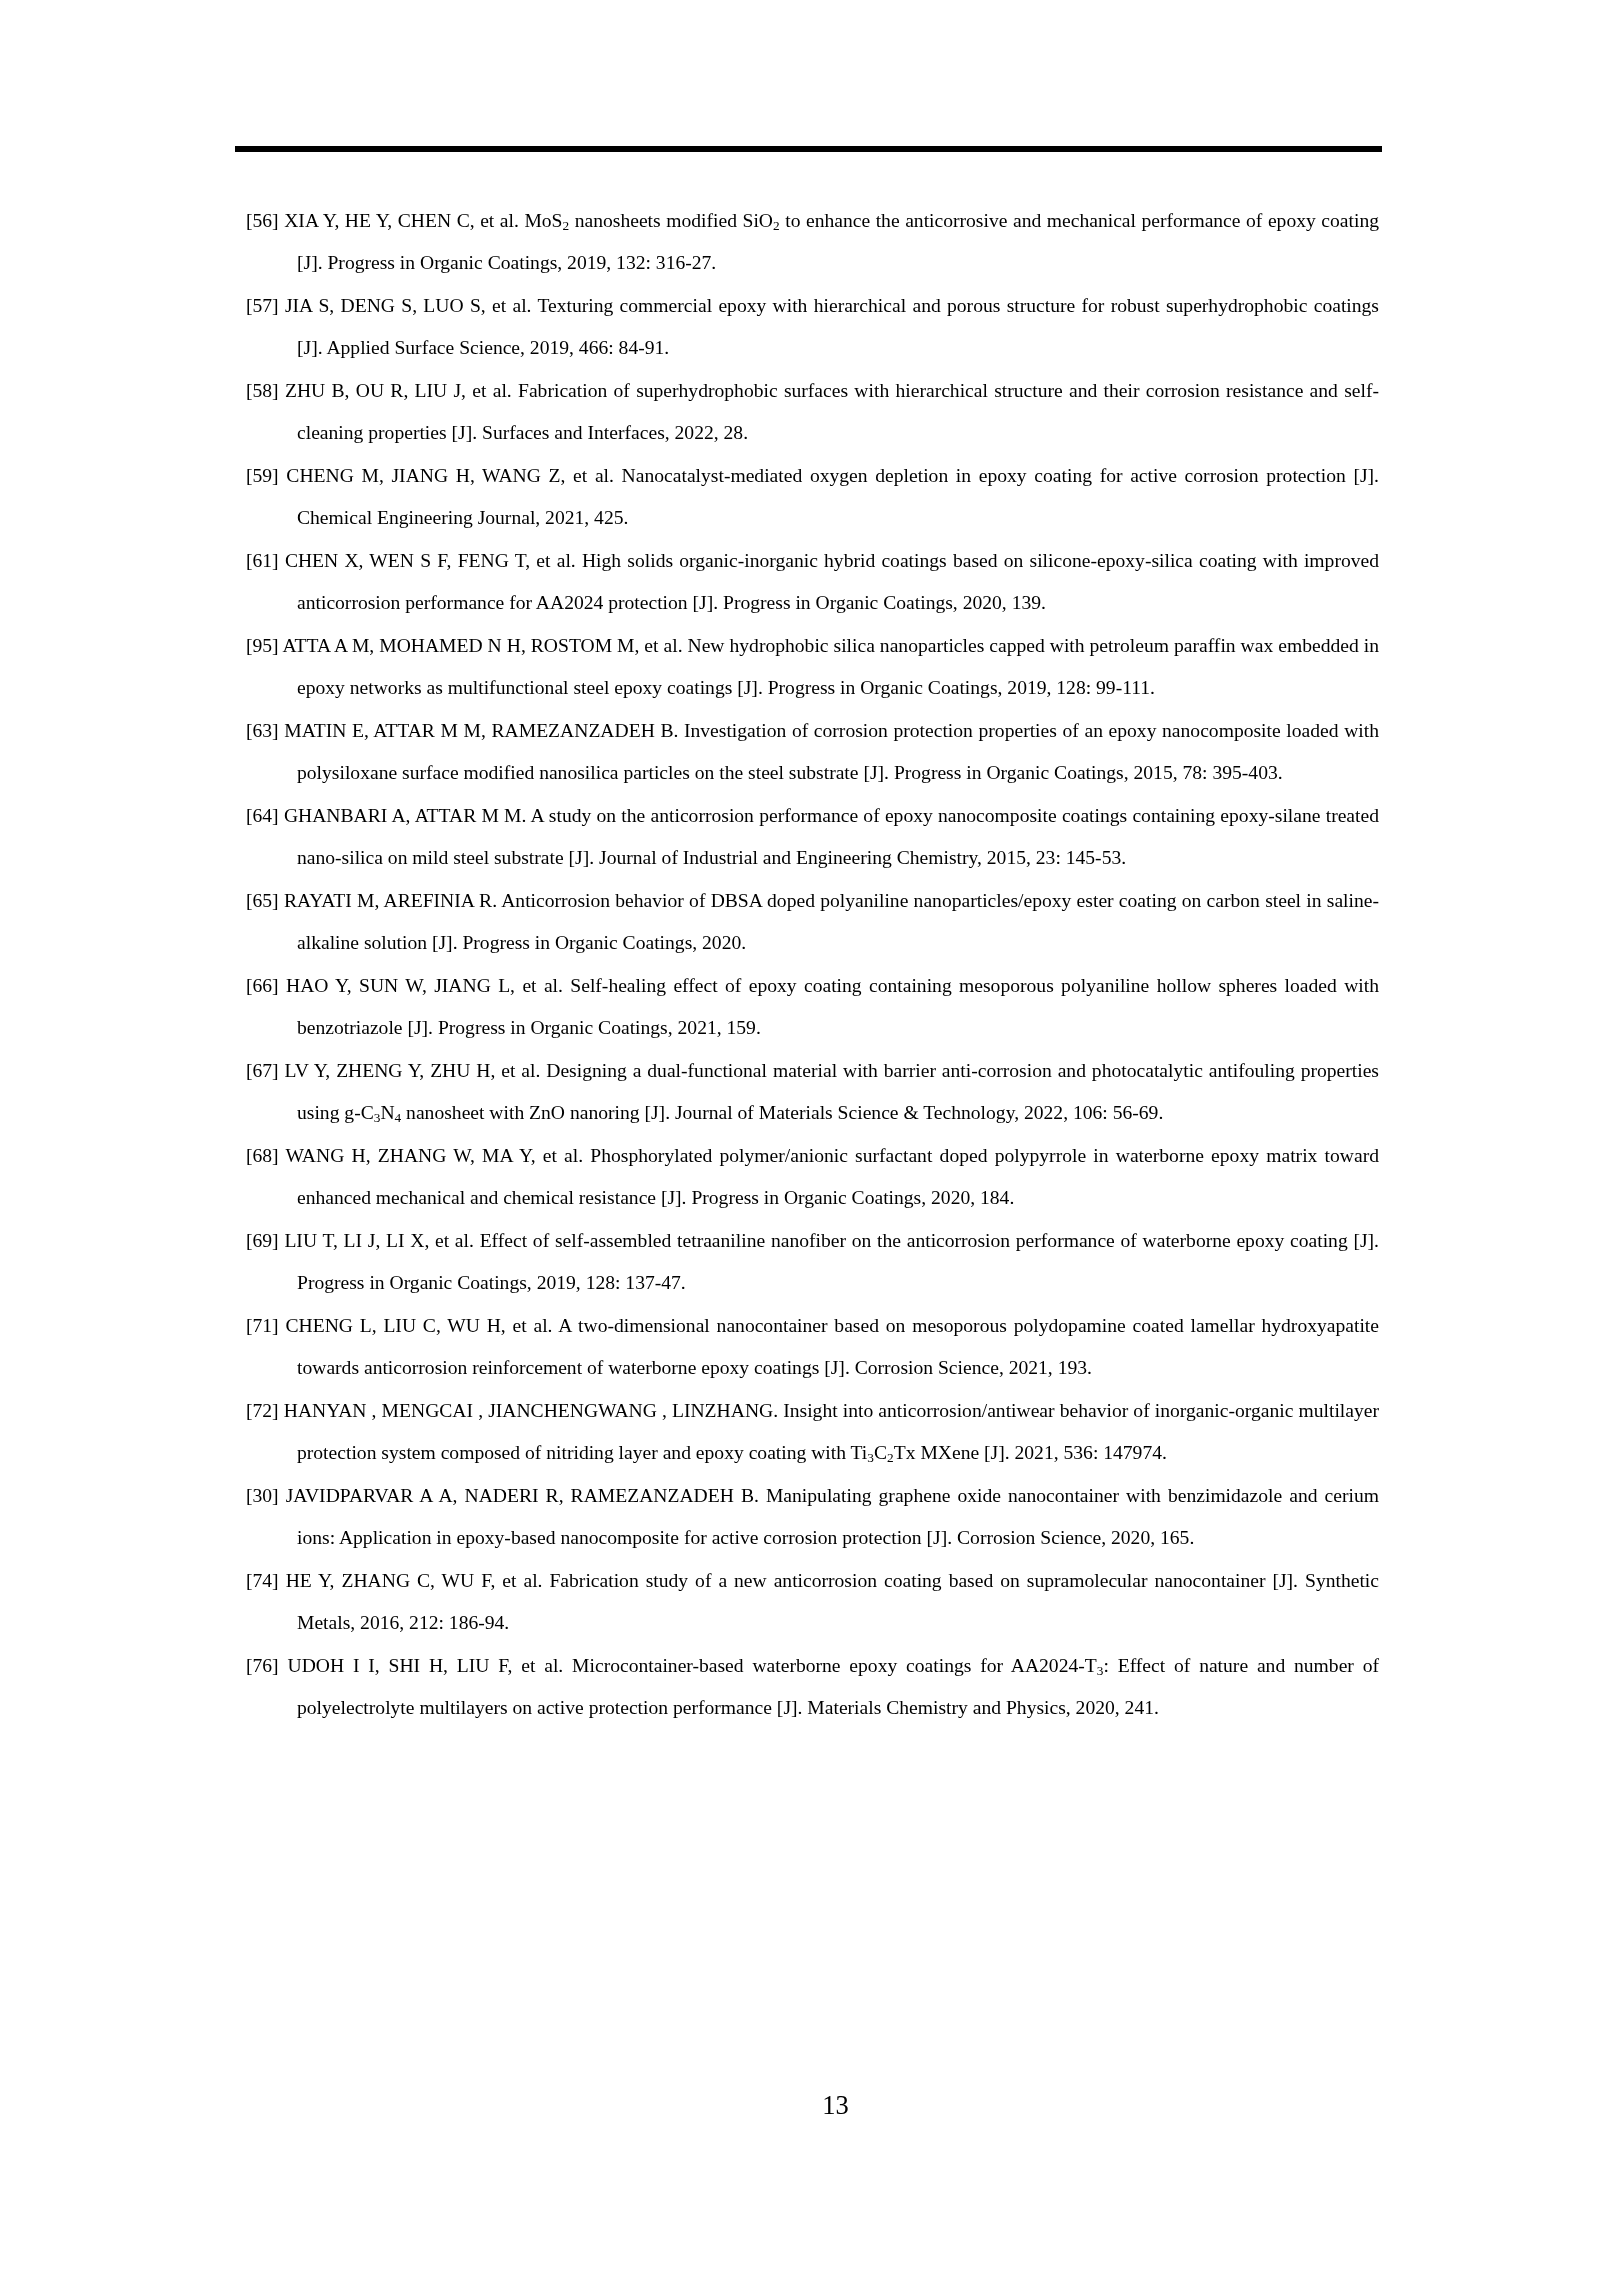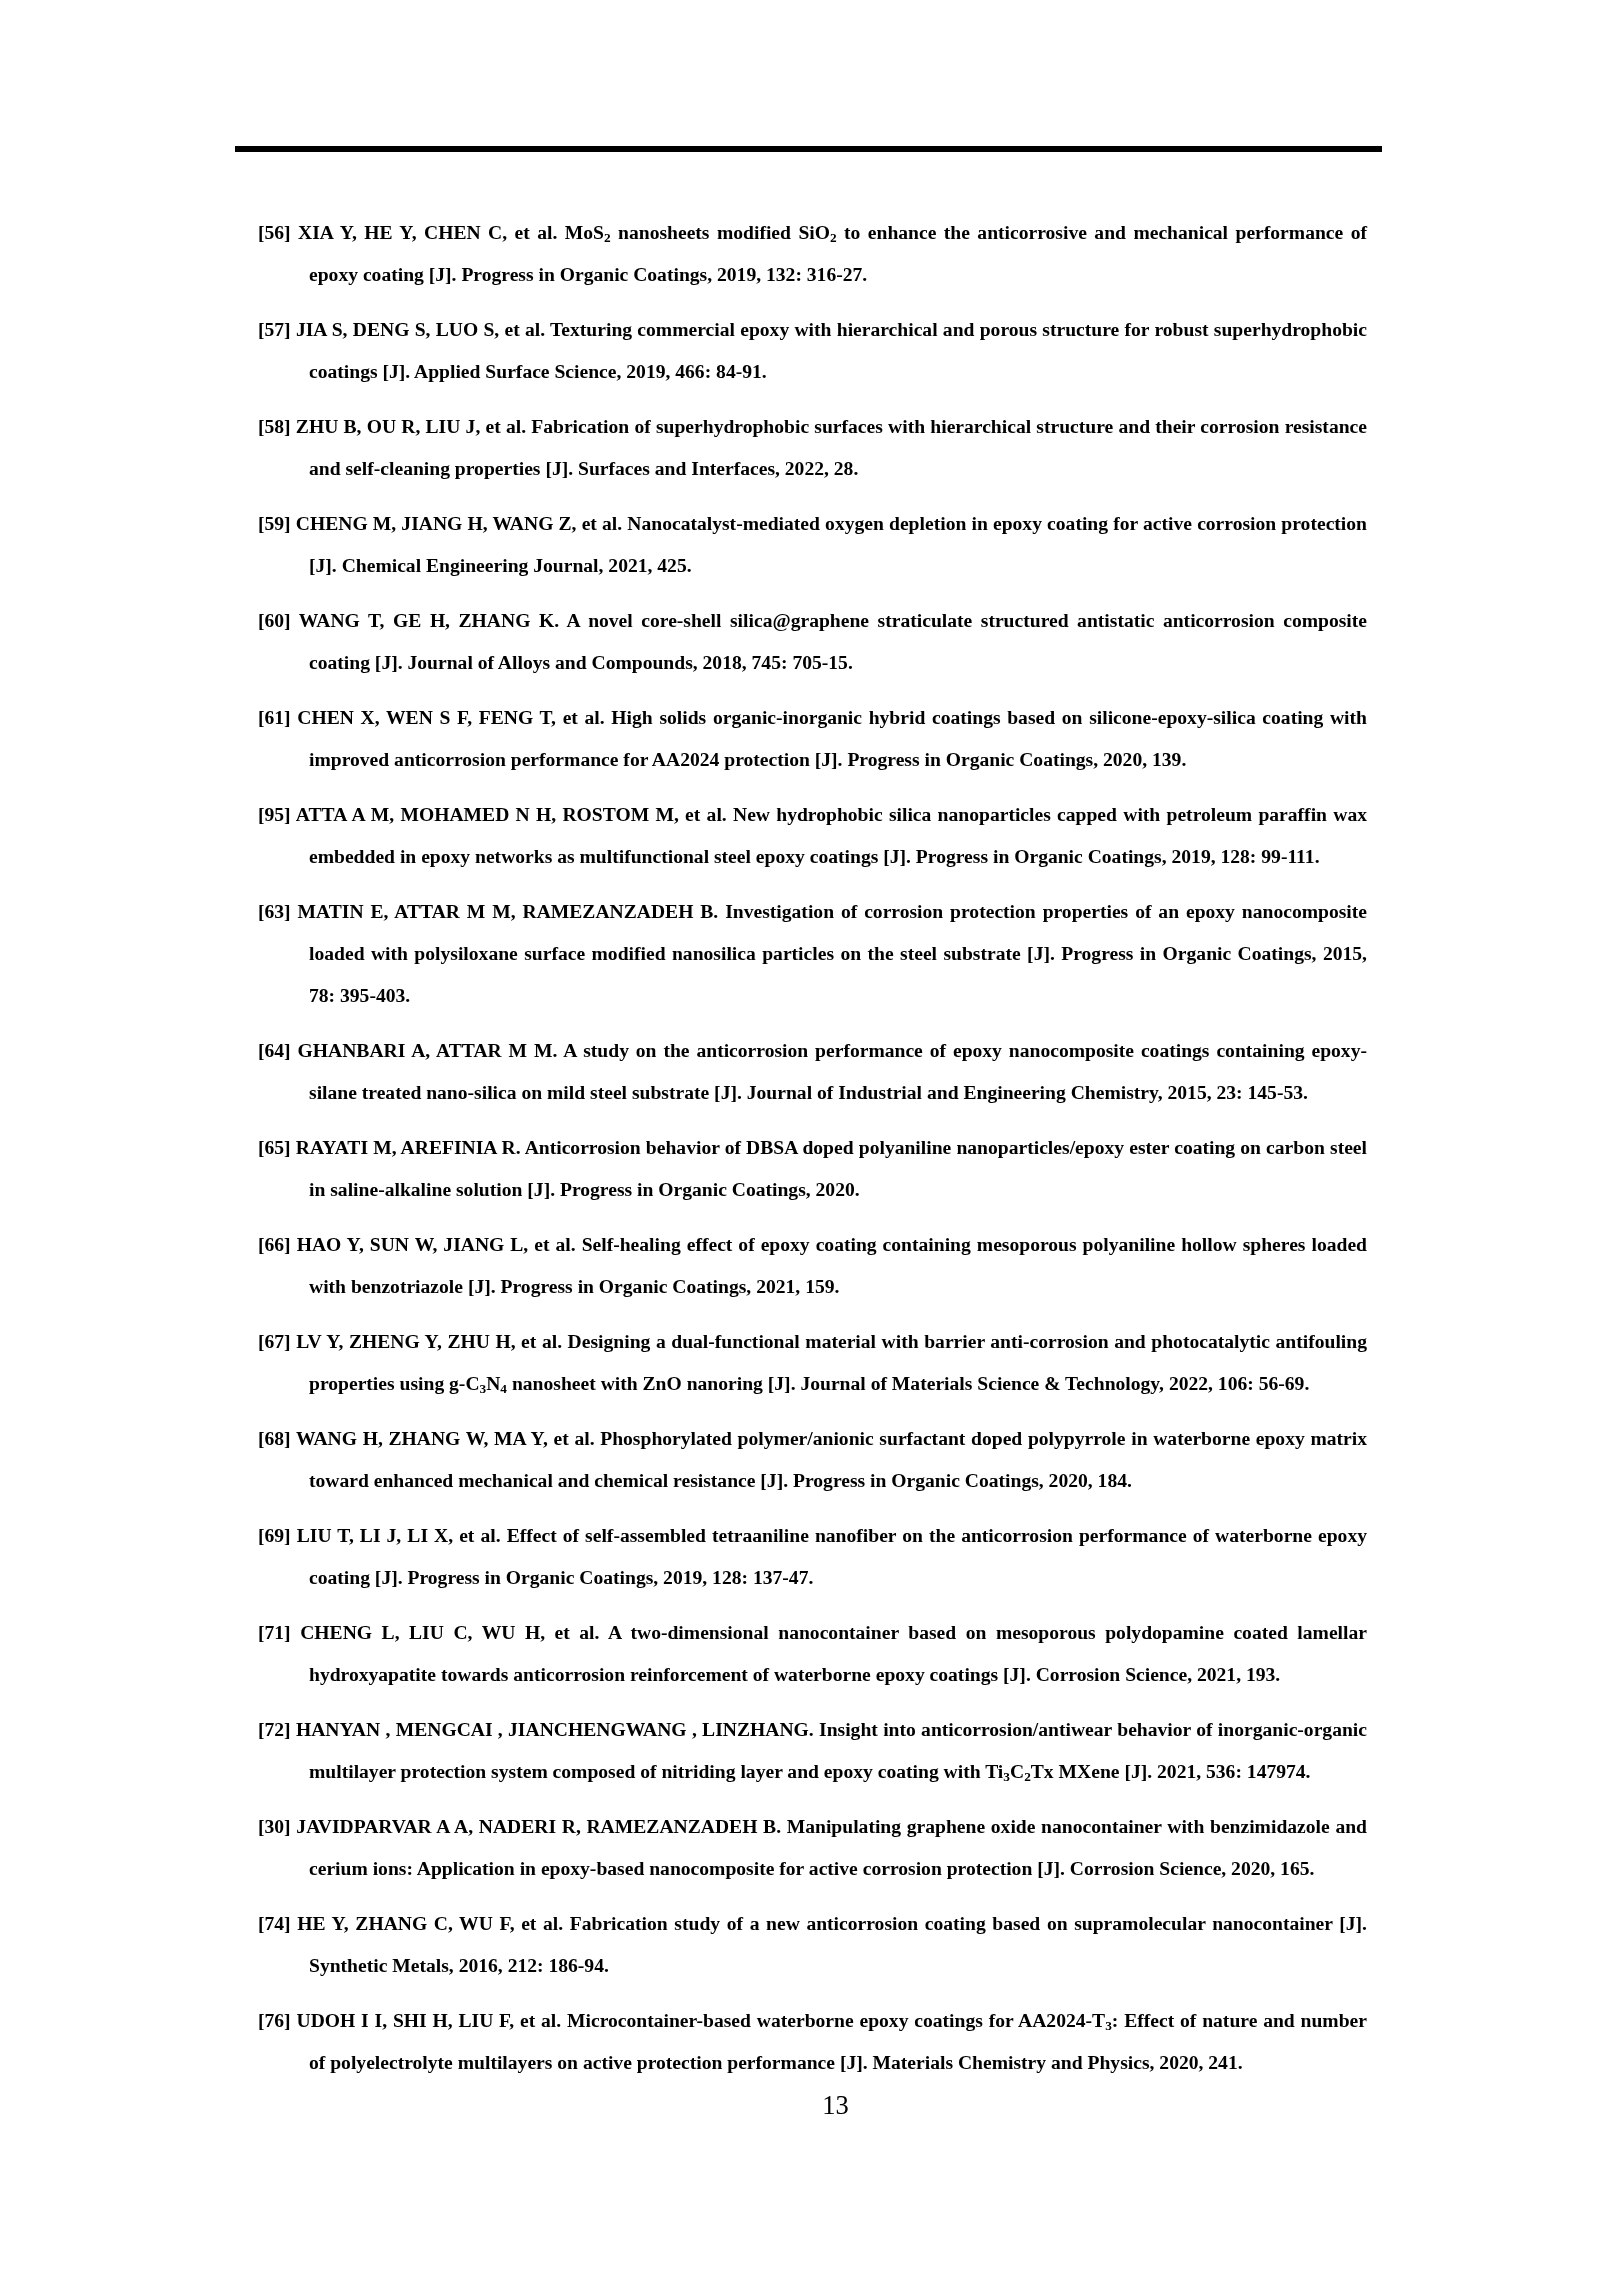--- a/index.html
+++ b/index.html
@@ -30,24 +30,23 @@
     position: absolute;
     left: 245px;
     top: 199px;
     width: 1135px;
     font-size: 19.6px;
     line-height: 42px;
     text-align: justify;
     letter-spacing: 0px;
   }
   .ref {
-    margin: 13px;
+    margin: 1px;
     padding-left: 51px;
     text-indent: -51px;
-    font-weight: bold;
   }
   .ref sub {
     font-size: 0.68em;
     line-height: 0;
     vertical-align: -0.22em;
   }
   .page-number {
     position: absolute;
     top: 2090px;
     left: 0;
@@ -60,21 +59,20 @@
 </head>
 <body style="--fg: #000000; --bg: #ffffff; --rule: #000000;">
 
 <div class="sheet">
   <div class="top-rule"></div>
   <div class="refs">
       <p class="ref"><span>[56]</span> <span>XIA Y, HE Y, CHEN C, et al. MoS<sub>2</sub> nanosheets modified SiO<sub>2</sub> to enhance the anticorrosive and mechanical performance of epoxy coating [J]. Progress in Organic Coatings, 2019, 132: 316-27.</span></p>
       <p class="ref"><span>[57]</span> <span>JIA S, DENG S, LUO S, et al. Texturing commercial epoxy with hierarchical and porous structure for robust superhydrophobic coatings [J]. Applied Surface Science, 2019, 466: 84-91.</span></p>
       <p class="ref"><span>[58]</span> <span>ZHU B, OU R, LIU J, et al. Fabrication of superhydrophobic surfaces with hierarchical structure and their corrosion resistance and self-cleaning properties [J]. Surfaces and Interfaces, 2022, 28.</span></p>
       <p class="ref"><span>[59]</span> <span>CHENG M, JIANG H, WANG Z, et al. Nanocatalyst-mediated oxygen depletion in epoxy coating for active corrosion protection [J]. Chemical Engineering Journal, 2021, 425.</span></p>
-      <p class="ref"><span>[60]</span> <span>WANG T, GE H, ZHANG K. A novel core-shell silica@graphene straticulate structured antistatic anticorrosion composite coating [J]. Journal of Alloys and Compounds, 2018, 745: 705-15.</span></p>
       <p class="ref"><span>[61]</span> <span>CHEN X, WEN S F, FENG T, et al. High solids organic-inorganic hybrid coatings based on silicone-epoxy-silica coating with improved anticorrosion performance for AA2024 protection [J]. Progress in Organic Coatings, 2020, 139.</span></p>
       <p class="ref"><span>[95]</span> <span>ATTA A M, MOHAMED N H, ROSTOM M, et al. New hydrophobic silica nanoparticles capped with petroleum paraffin wax embedded in epoxy networks as multifunctional steel epoxy coatings [J]. Progress in Organic Coatings, 2019, 128: 99-111.</span></p>
       <p class="ref"><span>[63]</span> <span>MATIN E, ATTAR M M, RAMEZANZADEH B. Investigation of corrosion protection properties of an epoxy nanocomposite loaded with polysiloxane surface modified nanosilica particles on the steel substrate [J]. Progress in Organic Coatings, 2015, 78: 395-403.</span></p>
       <p class="ref"><span>[64]</span> <span>GHANBARI A, ATTAR M M. A study on the anticorrosion performance of epoxy nanocomposite coatings containing epoxy-silane treated nano-silica on mild steel substrate [J]. Journal of Industrial and Engineering Chemistry, 2015, 23: 145-53.</span></p>
       <p class="ref"><span>[65]</span> <span>RAYATI M, AREFINIA R. Anticorrosion behavior of DBSA doped polyaniline nanoparticles/epoxy ester coating on carbon steel in saline-alkaline solution [J]. Progress in Organic Coatings, 2020.</span></p>
       <p class="ref"><span>[66]</span> <span>HAO Y, SUN W, JIANG L, et al. Self-healing effect of epoxy coating containing mesoporous polyaniline hollow spheres loaded with benzotriazole [J]. Progress in Organic Coatings, 2021, 159.</span></p>
       <p class="ref"><span>[67]</span> <span>LV Y, ZHENG Y, ZHU H, et al. Designing a dual-functional material with barrier anti-corrosion and photocatalytic antifouling properties using g-C<sub>3</sub>N<sub>4</sub> nanosheet with ZnO nanoring [J]. Journal of Materials Science &amp; Technology, 2022, 106: 56-69.</span></p>
       <p class="ref"><span>[68]</span> <span>WANG H, ZHANG W, MA Y, et al. Phosphorylated polymer/anionic surfactant doped polypyrrole in waterborne epoxy matrix toward enhanced mechanical and chemical resistance [J]. Progress in Organic Coatings, 2020, 184.</span></p>
       <p class="ref"><span>[69]</span> <span>LIU T, LI J, LI X, et al. Effect of self-assembled tetraaniline nanofiber on the anticorrosion performance of waterborne epoxy coating [J]. Progress in Organic Coatings, 2019, 128: 137-47.</span></p>
       <p class="ref"><span>[71]</span> <span>CHENG L, LIU C, WU H, et al. A two-dimensional nanocontainer based on mesoporous polydopamine coated lamellar hydroxyapatite towards anticorrosion reinforcement of waterborne epoxy coatings [J]. Corrosion Science, 2021, 193.</span></p>

